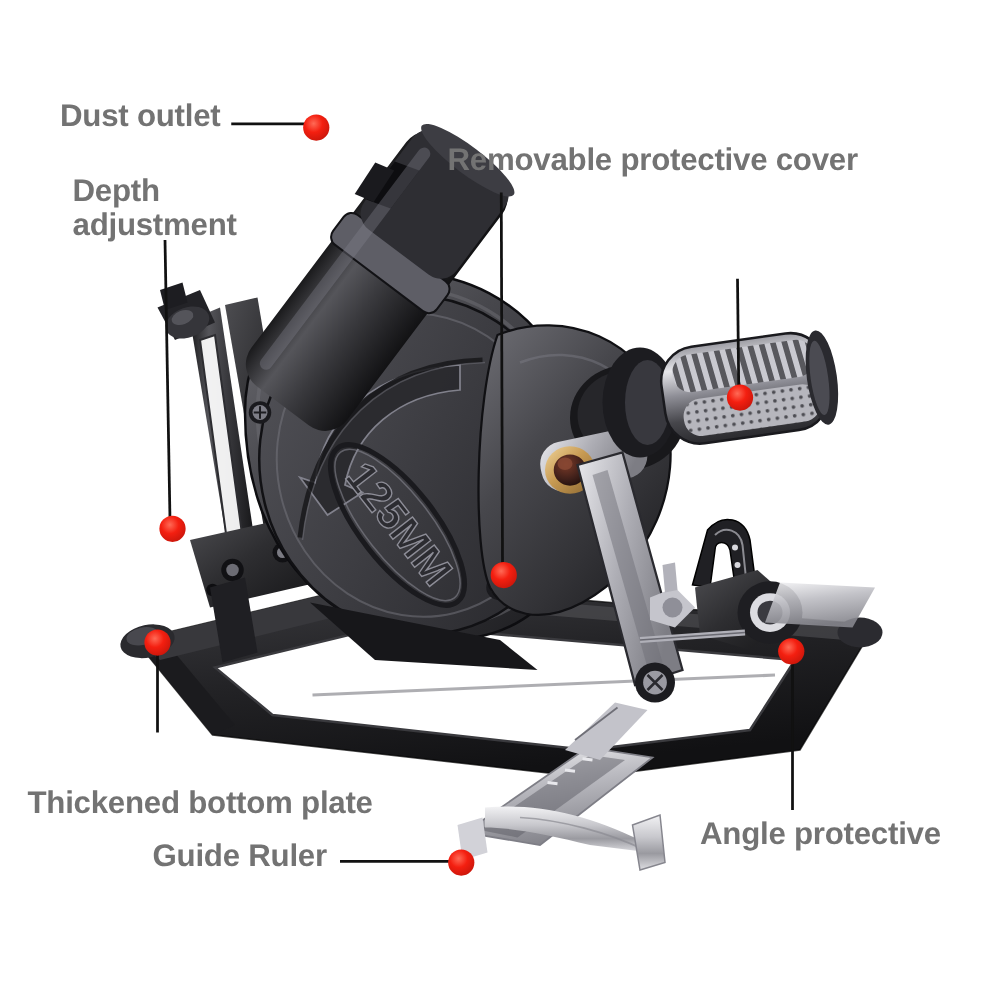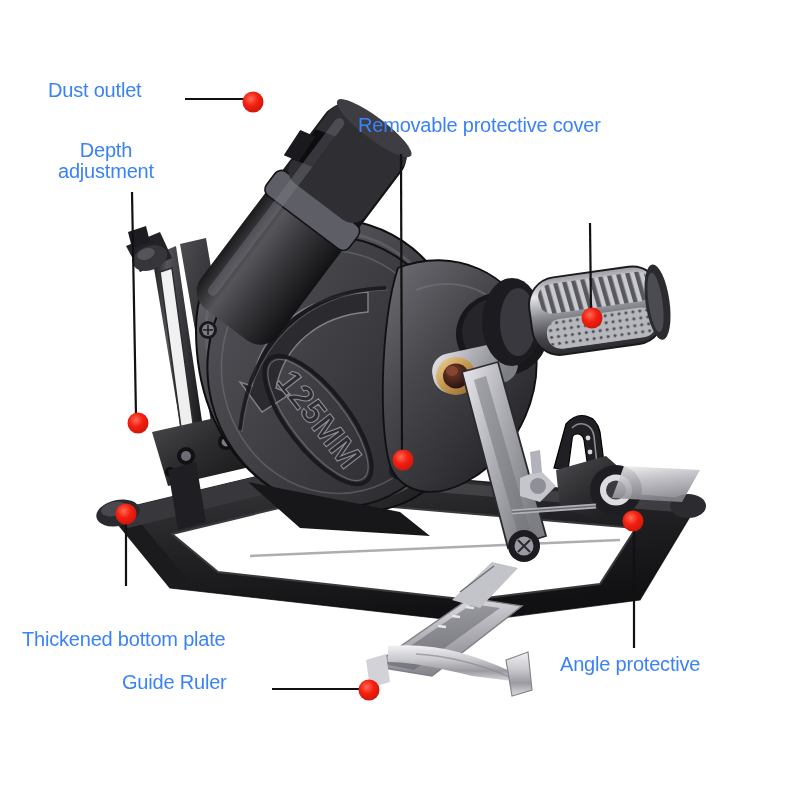--- a/index.html
+++ b/index.html
@@ -18,31 +18,31 @@
   }
   #artwork {
     position: absolute;
     left: 0;
     top: 0;
     width: 800px;
     height: 800px;
   }
   .callout-text {
     position: absolute;
-    color: #3b82f6;
+    color: #737373;
     font-family: "Liberation Sans", sans-serif;
-    font-size: 20px;
-    font-weight: 400;
+    font-size: 25px;
+    font-weight: 700;
     line-height: 1.06;
     letter-spacing: -0.2px;
     white-space: pre;
     margin: 0;
   }
   .cl-dust     { left: 48px;  top: 80px;  }
-  .cl-depth    { left: 58px;  top: 140px; text-align: center; }
+  .cl-depth    { left: 58px;  top: 140px; }
   .cl-cover    { left: 358px; top: 115px; }
   .cl-aux      { left: 505px; top: 186px; }
   .cl-bottom   { left: 22px;  top: 592px; margin-top: 37px; }
   .cl-guide    { left: 122px; top: 672px; }
   .cl-angle    { left: 560px; top: 654px; }
 </style>
 </head>
 <body>
 
 <div id="stage">

